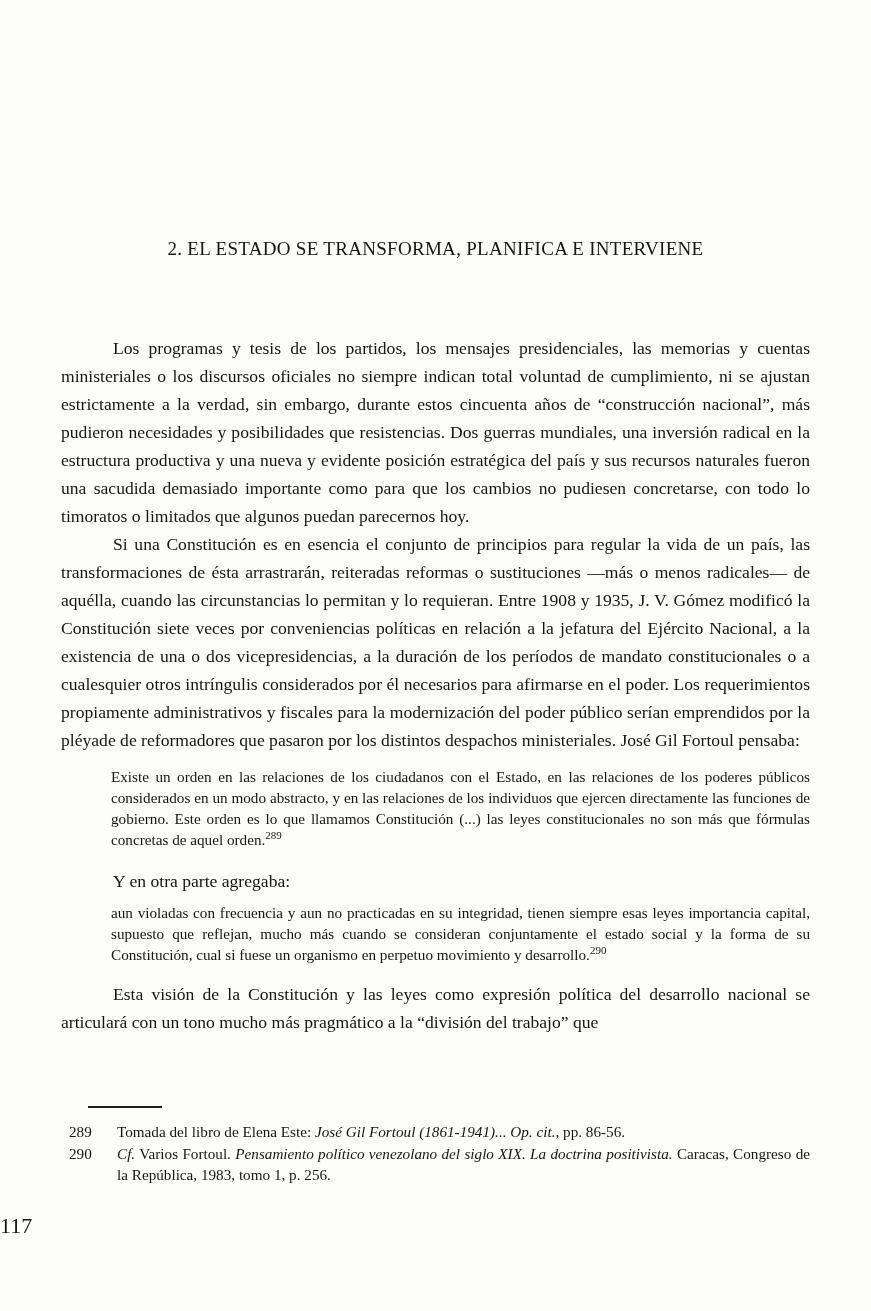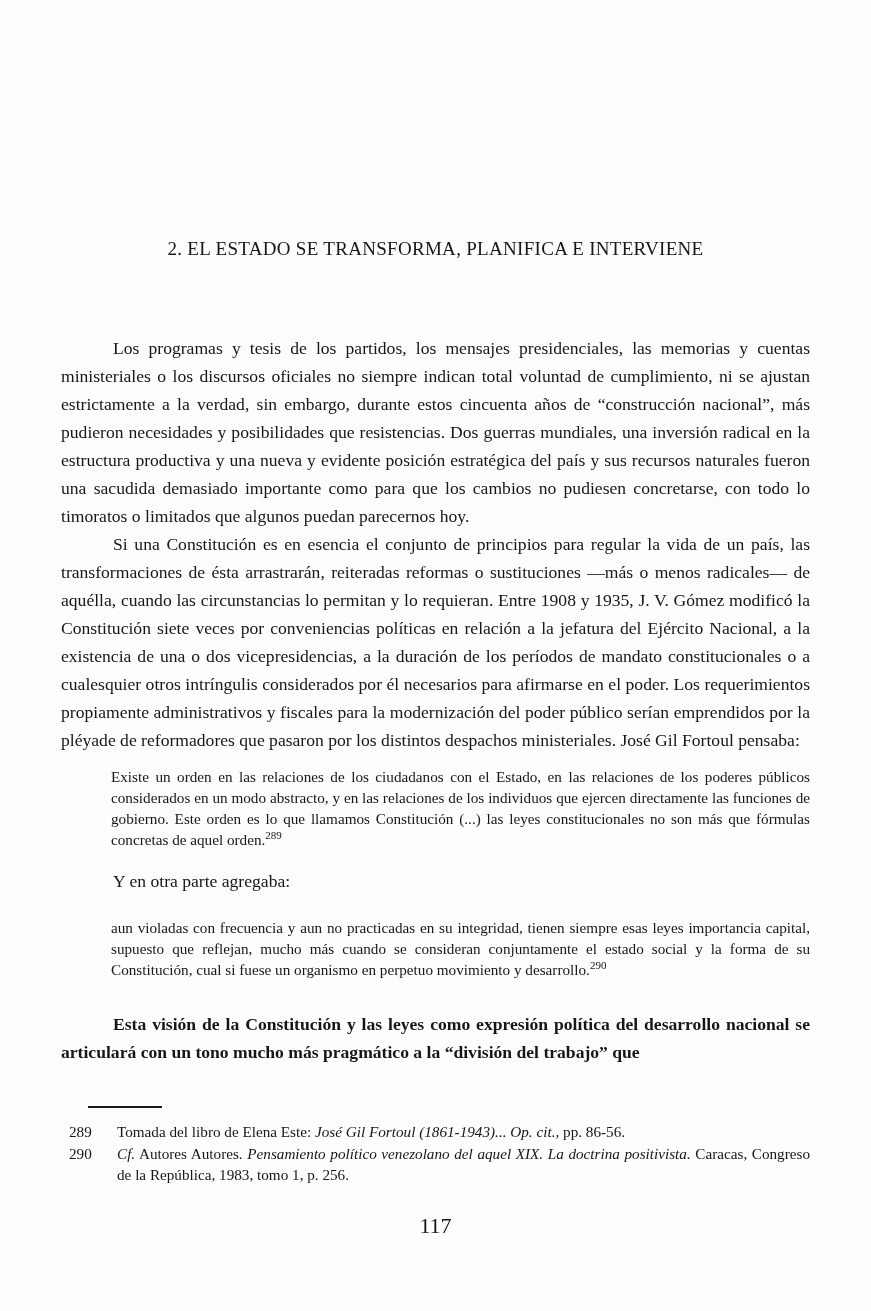--- a/index.html
+++ b/index.html
@@ -39,23 +39,23 @@
     font-size: 15.8px;
     font-weight: normal;
     letter-spacing: 0.2px;
   }
   .quote {
     margin: 12px 0 0 50px;
     font-size: 15.2px;
     line-height: 21px;
     text-align: justify;
   }
-  #quote-2 { margin-top: 22px; }
+  #quote-2 { margin-top: 7px; }
   #quote-intro { margin-top: 17px; }
-  #para-3 { margin-top: 30px; font-weight: bold; }
+  #para-3 { margin-top: 15px; }
   sup.fn-ref {
     font-size: 11px;
     line-height: 0;
     vertical-align: super;
   }
   .footnote-area {
     position: absolute;
     left: 61px;
     top: 1106px;
     width: 749px;
@@ -76,21 +76,21 @@
     width: 56px;
     padding-left: 8px;
     box-sizing: border-box;
   }
   .fn-text { flex: 1; text-align: justify; }
   .page-number {
     position: absolute;
     top: 1213px;
     left: 0;
     width: 100%;
-    text-align: center;
+    text-align: left;
     font-size: 22px;
   }
 </style>
 </head>
 <body>
 
 <div class="page">
   <div class="content">
 
     <h1 class="chapter-title">2. EL ESTADO SE TRANSFORMA, PLANIFICA E INTERVIENE</h1>
@@ -112,23 +112,23 @@
 
     <p class="body" id="para-3">Esta visión de la Constitución y las leyes como expresión política del desarrollo nacional se articulará con un tono mucho más pragmático a la “división del trabajo” que</p>
 
   </div>
 
   <div class="footnote-area">
     <hr class="footnote-rule">
 
     <div class="footnote">
       <span class="fn-num">289</span>
-      <span class="fn-text"><span>Tomada del libro de Elena Este: </span><i>José Gil Fortoul (1861-1943)... Op. cit.,</i><span> pp. 86-56.</span></span>
+      <span class="fn-text"><span>Tomada del libro de Elena Este: </span><i>José Gil Fortoul (1861-1941)... Op. cit.,</i><span> pp. 86-56.</span></span>
     </div>
 
     <div class="footnote">
       <span class="fn-num">290</span>
-      <span class="fn-text"><i>Cf.</i><span> Autores Autores. </span><i>Pensamiento político venezolano del aquel XIX. La doctrina positivista.</i><span> Caracas, Congreso de la República, 1983, tomo 1, p. 256.</span></span>
+      <span class="fn-text"><i>Cf.</i><span> Varios Fortoul. </span><i>Pensamiento político venezolano del siglo XIX. La doctrina positivista.</i><span> Caracas, Congreso de la República, 1983, tomo 1, p. 256.</span></span>
     </div>
   </div>
 
   <div class="page-number">117</div>
 </div>
 
 </body></html>

